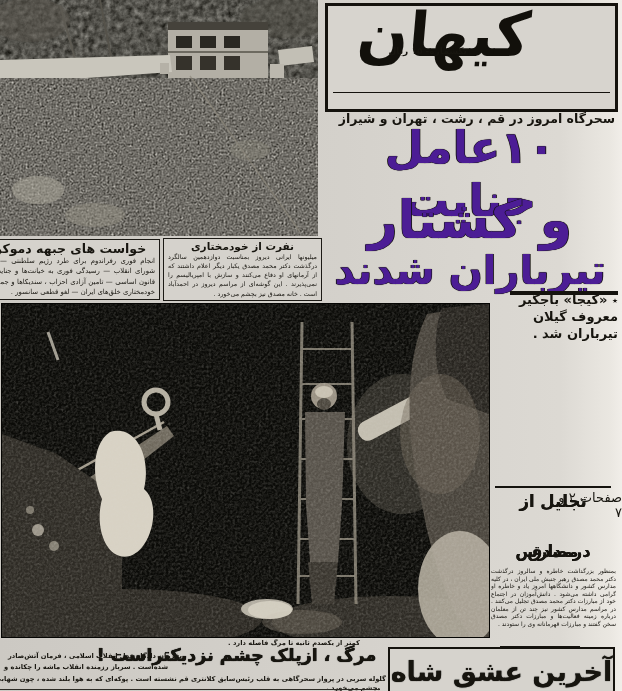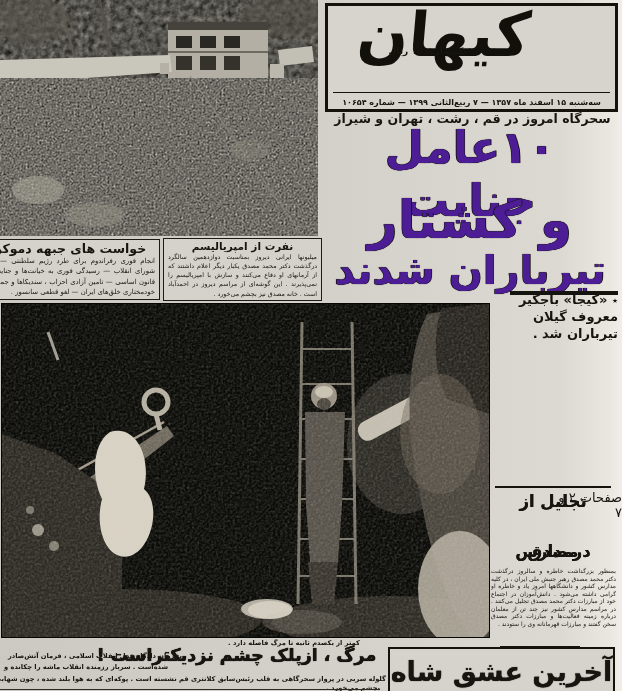--- a/index.html
+++ b/index.html
@@ -11,21 +11,21 @@
   .abs{position:absolute;}
   .rtl{direction:rtl;unicode-bidi:plaintext;}
   
   .masthead{left:325px;top:3px;width:287px;height:103px;border:3px solid #14120d;background:#d7d4ce;}
   .logo{left:0;right:55px;top:-6px;text-align:center;font-size:60px;font-weight:bold;
         transform:skewX(-5deg) scaleY(1.02);letter-spacing:-2px;color:#12100b;}
   .price{right:148px;top:40px;font-size:9px;font-weight:bold;white-space:nowrap;}
   .date-rule{left:5px;right:5px;bottom:16px;border-top:1.5px solid #14120d;}
   .dateline{left:0;right:0;bottom:2px;text-align:center;font-size:8px;font-weight:bold;white-space:nowrap;}
   
-  .kicker{left:330px;top:111px;width:285px;text-align:center;font-size:12.5px;font-weight:bold;white-space:nowrap;}
+  .kicker{left:330px;top:111px;width:285px;font-size:12.5px;font-weight:bold;white-space:nowrap;}
   .h1,.h2,.h3{left:320px;width:300px;text-align:center;font-weight:900;color:#4c1d95;
         text-shadow:0 0 1px #111009,0.6px 0 0 #111009,-0.6px 0 0 #111009;letter-spacing:-1px;}
   .h1{top:121px;font-size:45px;}
   .h2{top:190px;font-size:52px;}
   .h3{top:247px;font-size:40px;}
   .head-rule{left:510px;top:291px;width:108px;height:4px;background:#15130e;}
   
   .nbox{border:1.5px solid #1c1a15;background:#d5d2cc;box-sizing:border-box;padding:1px 4px;overflow:hidden;}
   .nbox .t{text-align:center;font-weight:bold;}
   .nbox .b{text-align:justify;}
@@ -106,35 +106,34 @@
     <ellipse cx="95" cy="215" rx="30" ry="12" fill="#9b978a" opacity="0.45"></ellipse>
     <ellipse cx="250" cy="150" rx="20" ry="10" fill="#8f8b7e" opacity="0.35"></ellipse>
     <line x1="190" y1="76" x2="300" y2="232" stroke="#8e897c" stroke-width="1.4" opacity="0.7"></line>
   </svg>
 </div>
 
 <div class="abs masthead">
   <div class="abs logo rtl">کیهان</div>
   <div class="abs price rtl">تکشماره- ۱۵ ریال</div>
   <div class="abs date-rule"></div>
-  <div class="abs dateline rtl">سه‌شنبه ۱۵ اسفند ماه ۱۳۵۷ — ۷ ربیع‌الثانی ۱۳۹۹ — شماره ۱۰۶۵۴</div>
 </div>
 
 <div class="abs kicker rtl">سحرگاه امروز در قم ، رشت ، تهران و شیراز</div>
 <div class="abs h1 rtl">۱۰عامل جنایت</div>
 <div class="abs h2 rtl">و کشتار</div>
 <div class="abs h3 rtl">تیرباران شدند</div>
 <div class="abs head-rule"></div>
 
 <div class="abs nbox box-dem rtl">
   <div class="t">خواست های جبهه دموکراتیک</div>
   <div class="b">انجام فوری رفراندوم برای طرد رژیم سلطنتی — اعلام ترکیب شورای انقلاب — رسیدگی فوری به خیانت‌ها و جنایت‌ها — تدوین قانون اساسی — تامین آزادی احزاب ، سندیکاها و جمعیت‌ها — تائید خودمختاری خلق‌های ایران — لغو قطعی سانسور .</div>
 </div>
 <div class="abs nbox box-imp rtl">
-  <div class="t">نفرت از امپریالیسم</div>
+  <div class="t">نفرت از خودمختاری</div>
   <div class="b">میلیونها ایرانی دیروز بمناسبت دوازدهمین سالگرد درگذشت دکتر محمد مصدق یکبار دیگر اعلام داشتند که از آرمانهای او دفاع می‌کنند و سازش با امپریالیسم را نمی‌پذیرند . این گوشه‌ای از مراسم دیروز در احمدآباد است . خانه مصدق نیز بچشم می‌خورد .</div>
 </div>
 
 <div class="abs exec">
   <svg width="487" height="333" viewBox="0 0 487 333">
     <defs>
       <filter id="execNoise" x="0" y="0" width="100%" height="100%">
         <feTurbulence type="fractalNoise" baseFrequency="0.42" numOctaves="2" result="n"></feTurbulence>
         <feColorMatrix in="n" type="matrix" values="0 0 0 0 0.70  0 0 0 0 0.68  0 0 0 0 0.62  0.4 0.4 0.4 0 -0.50"></feColorMatrix>
       </filter>

